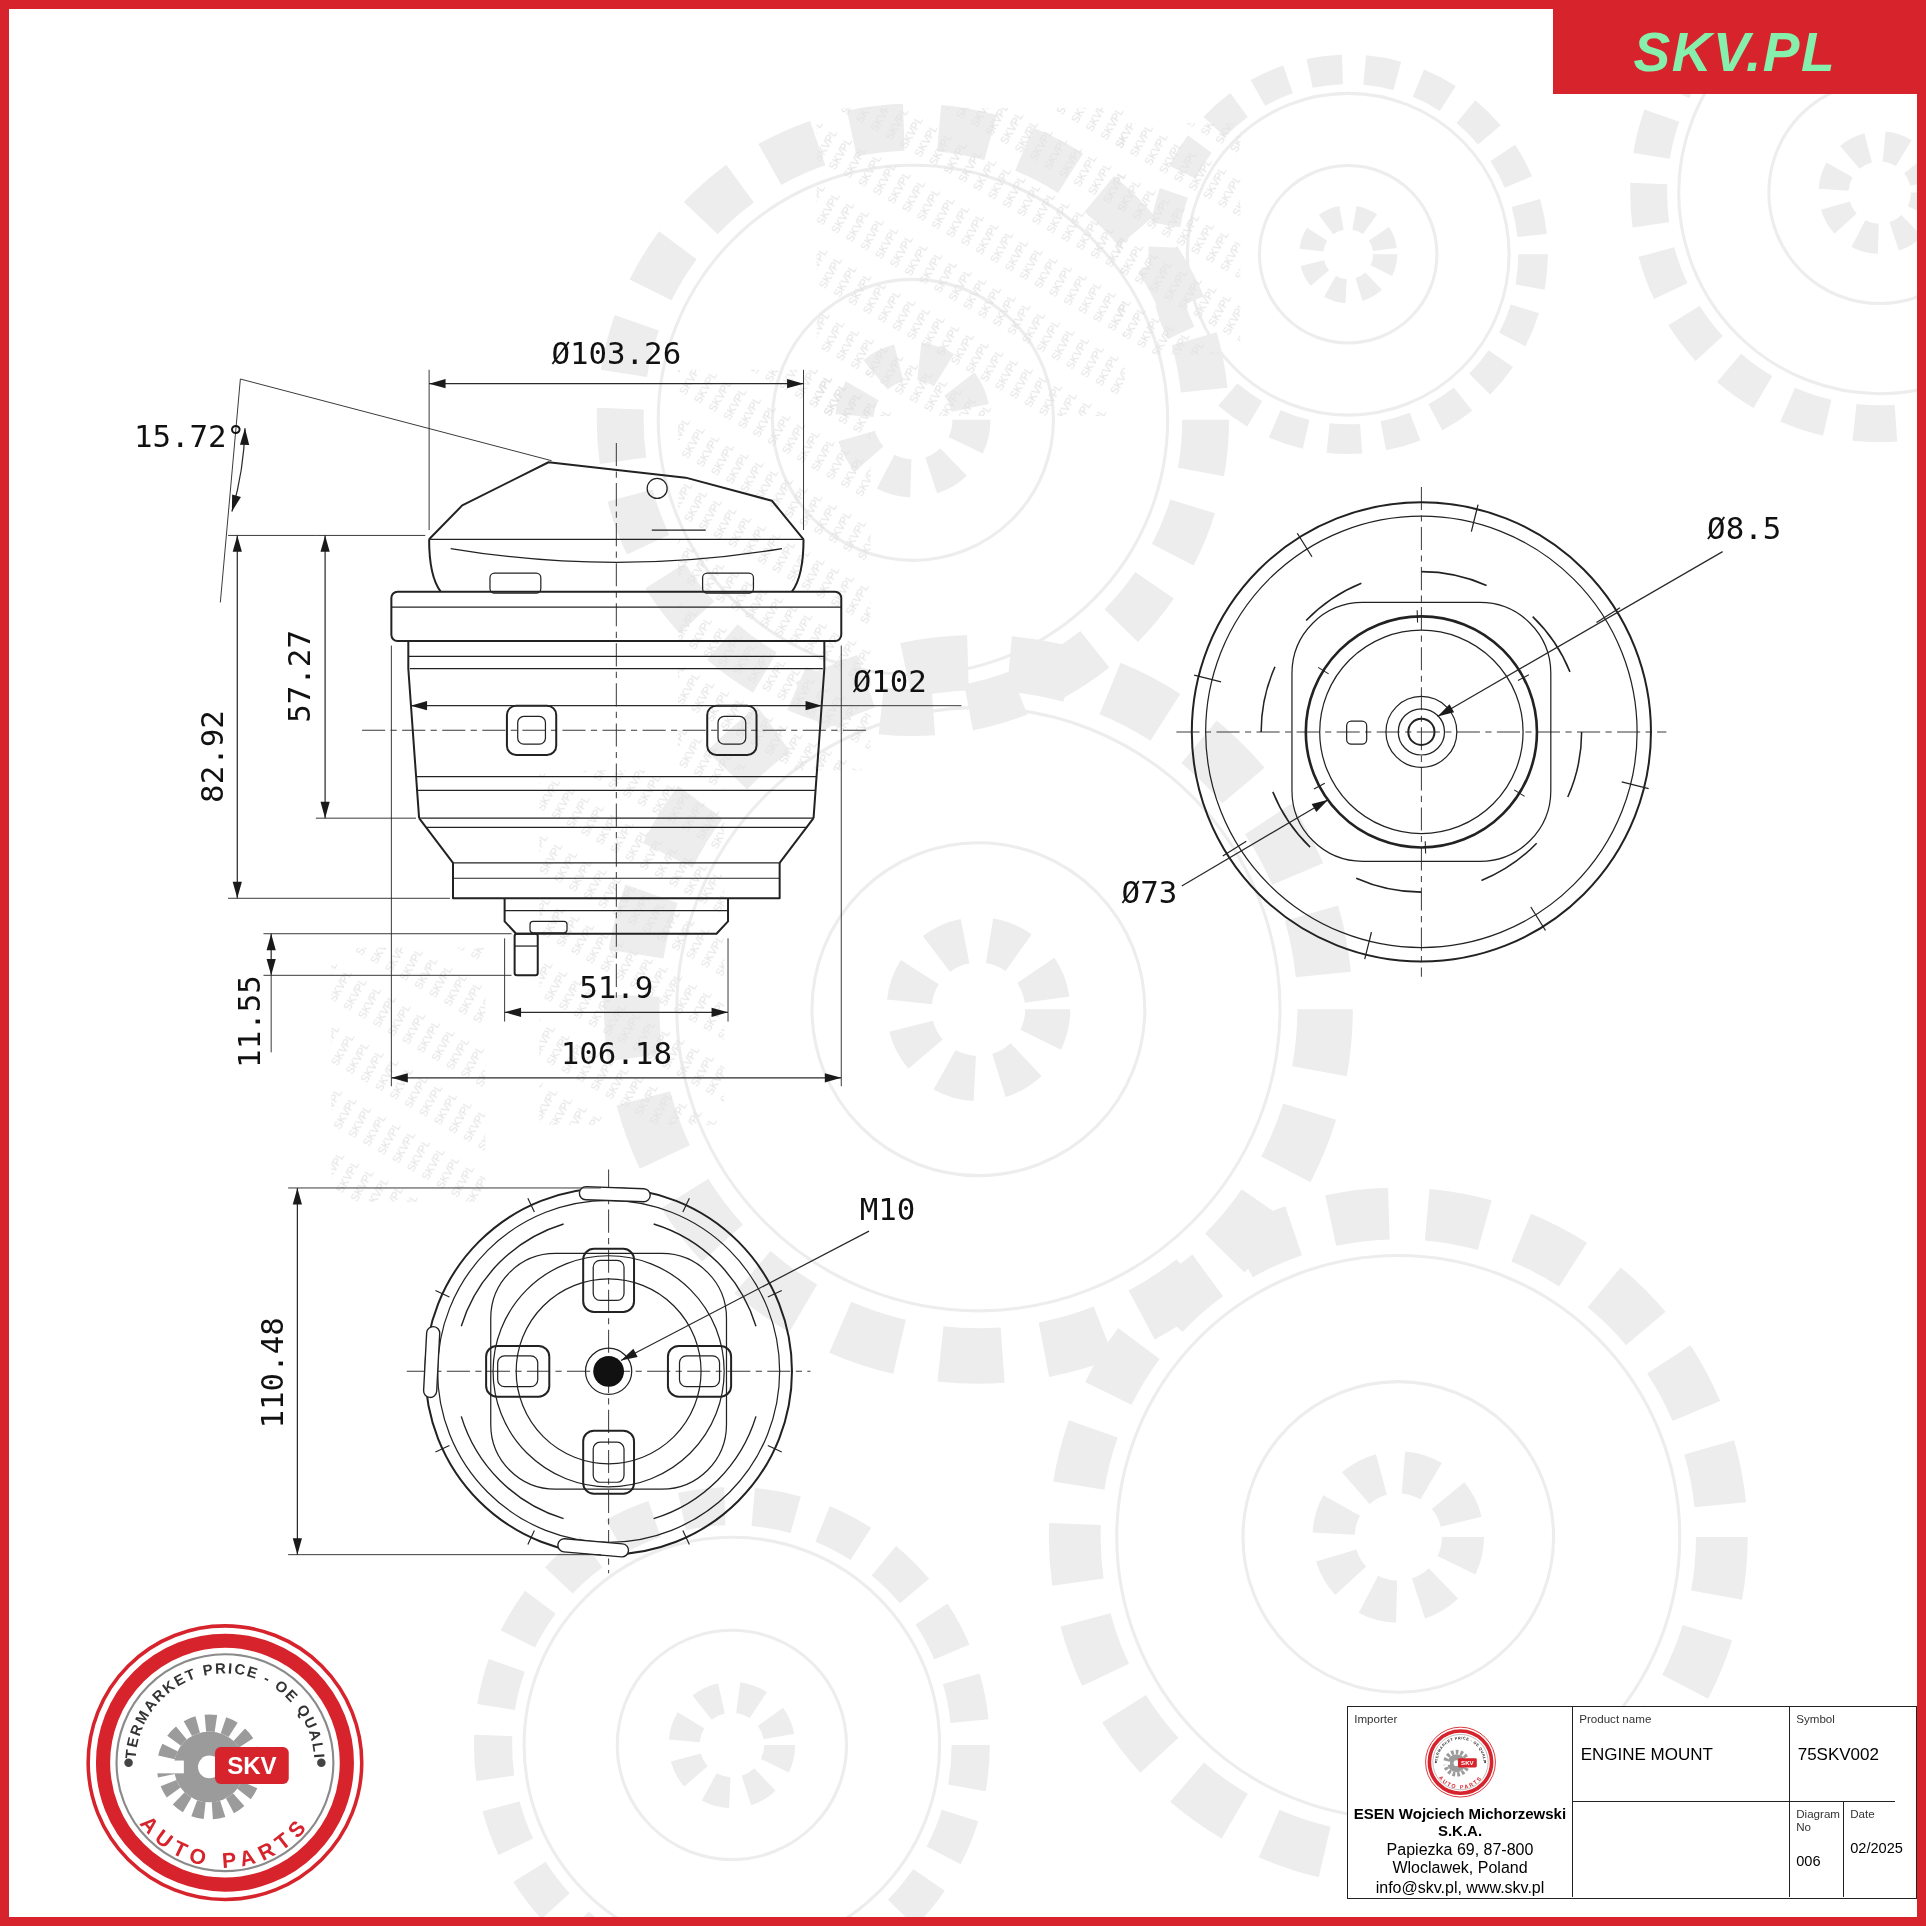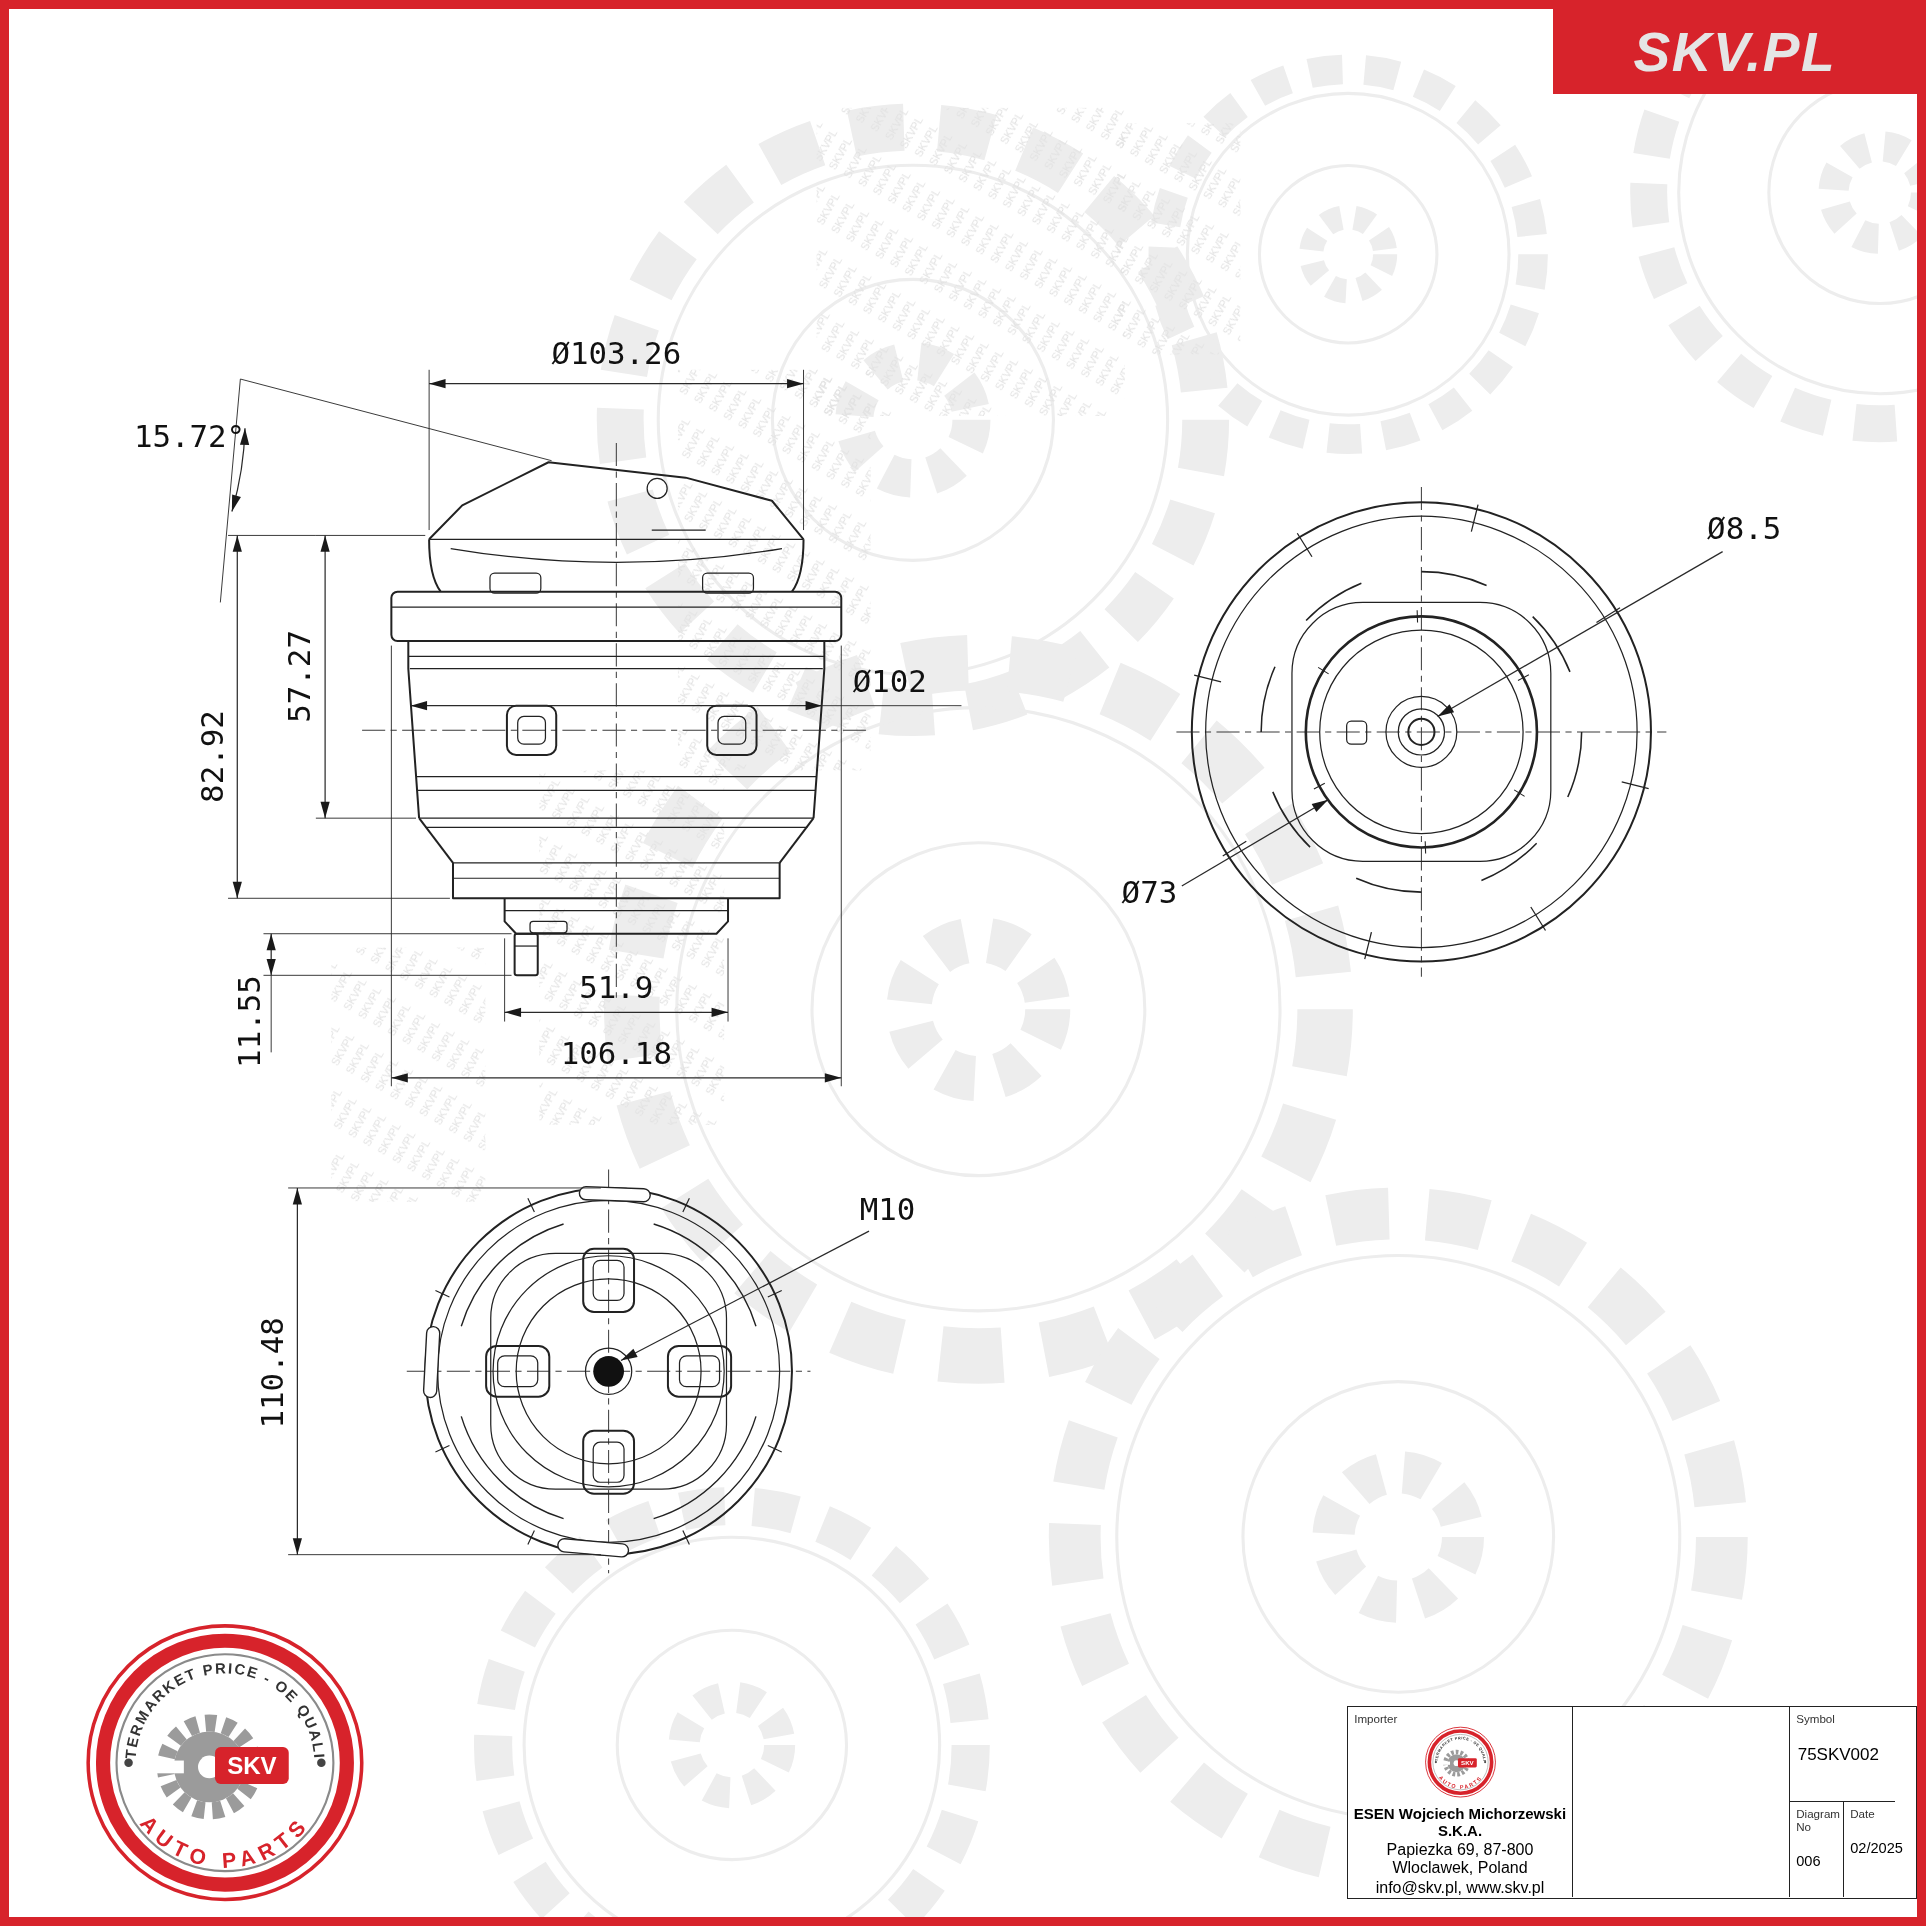--- a/index.html
+++ b/index.html
@@ -1,19 +1,19 @@
 <!DOCTYPE html>
 <html style="font-size:12.3px"><head>
 <meta charset="utf-8">
 <style>
   html,body{margin:0;padding:0;}
   body{width:1926px;height:1926px;position:relative;background:#fff;font-family:"Liberation Sans",sans-serif;overflow:hidden;}
   .frame{position:absolute;inset:0;border:9.2px solid #d7232b;box-sizing:border-box;pointer-events:none;z-index:60;}
   .banner{position:absolute;top:9.2px;right:9.2px;width:364px;height:85px;background:#d7232b;display:flex;align-items:center;justify-content:center;z-index:50;}
-  .banner span{color:#e5e5e5;font-size:55px;font-weight:bold;font-style:italic;letter-spacing:1.5px;}
+  .banner span{color:#86efac;font-size:55px;font-weight:bold;font-style:italic;letter-spacing:1.5px;}
   svg.main{position:absolute;left:0;top:0;z-index:10;}
   
   .p2{stroke:#222;stroke-width:2.6;fill:none;stroke-linejoin:round;}
   .p3{stroke:#222;stroke-width:3.4;fill:none;}
   .p1{stroke:#222;stroke-width:1.6;fill:none;}
   .cl{stroke:#3a3a3a;stroke-width:1.3;stroke-dasharray:30 7 8 7;fill:none;}
   .ext{stroke:#2a2a2a;stroke-width:1.2;fill:none;}
   .dim{stroke:#2a2a2a;stroke-width:1.6;fill:none;}
   .ldr{stroke:#2a2a2a;stroke-width:1.6;fill:none;}
   .dt{font-family:"DejaVu Sans Mono","Liberation Mono",monospace;font-size:40px;fill:#111;}
@@ -296,20 +296,24 @@
 <div class="titleblock">
   <div class="cell c-importer">
     <div class="lbl">Importer</div>
     <svg class="tb-logo" width="91" height="91" viewBox="-205 -205 410 410">
       <use href="#skv-stamp-src"></use>
     </svg>
     <div class="imp-name">ESEN Wojciech Michorzewski S.K.A.</div>
     <div class="imp-line">Papiezka 69, 87-800 Wloclawek, Poland</div>
     <div class="imp-line">info@skv.pl, www.skv.pl</div>
   </div>
+  <div class="cell c-product">
+    <div class="lbl">Product name</div>
+    <div class="val">ENGINE MOUNT</div>
+  </div>
   <div class="cell c-symbol">
     <div class="lbl">Symbol</div>
     <div class="val">75SKV002</div>
   </div>
   <div class="cell c-diagram">
     <div class="lbl">Diagram No</div>
     <div class="val">006</div>
   </div>
   <div class="cell c-date">
     <div class="lbl">Date</div>

